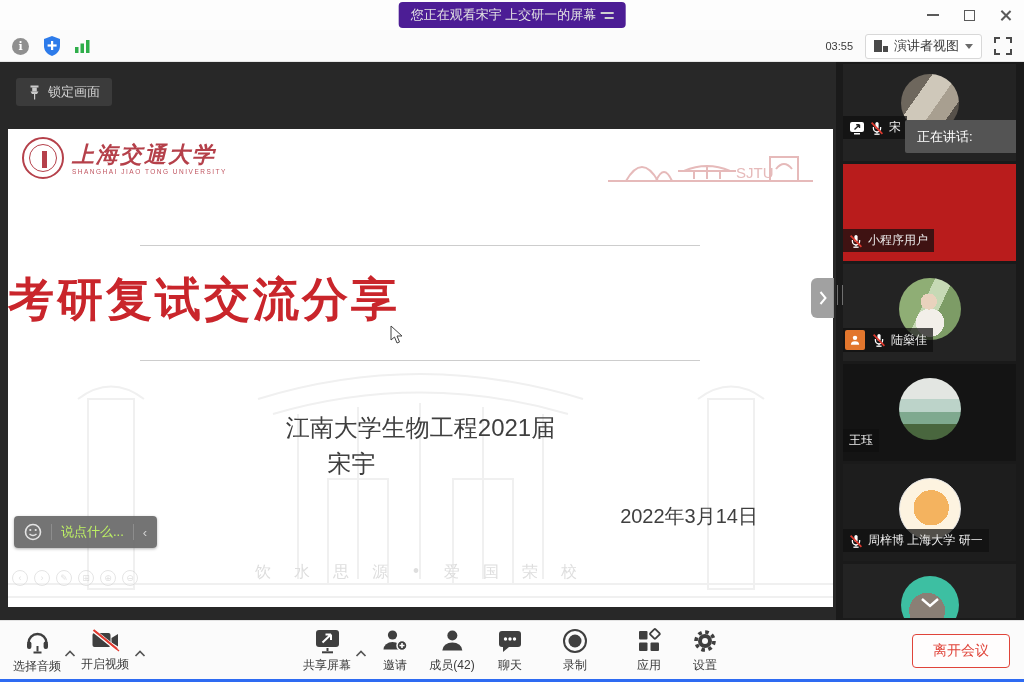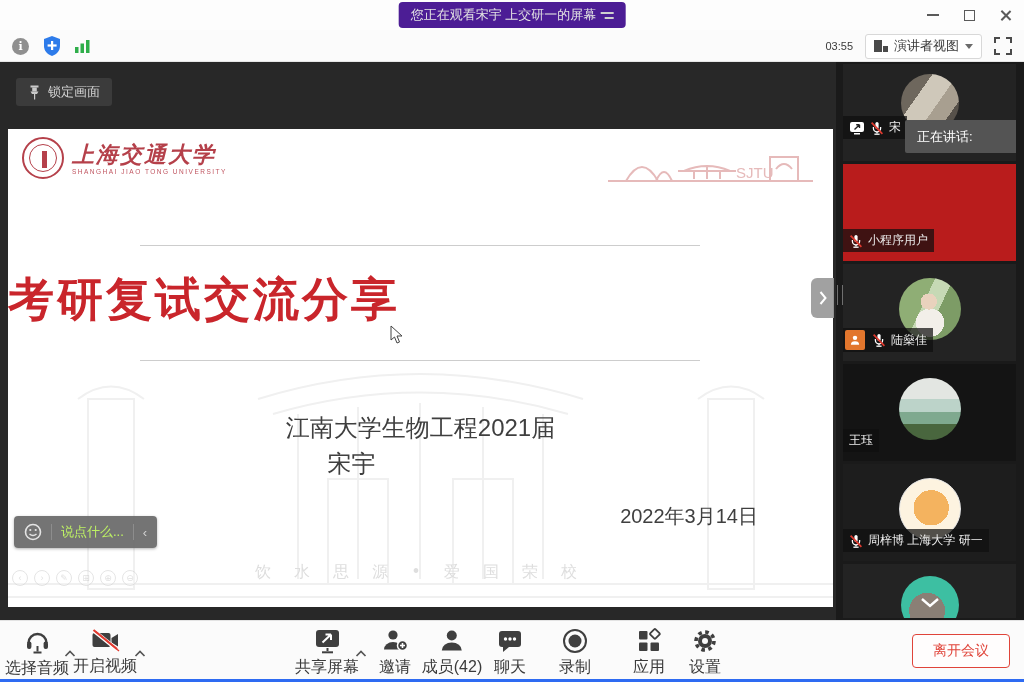--- a/index.html
+++ b/index.html
@@ -111,21 +111,21 @@
     display:flex; align-items:center; justify-content:center; }
   .speaking-tip { position:absolute; left:62px; top:56px; width:126px; height:33px; background:#545454;
     border-radius:2px; display:flex; align-items:center; padding-left:12px; z-index:6; }
   .speaking-tip span { color:#fff; font-size:13px; }
   .more-chevron { position:absolute; left:50%; bottom:8px; transform:translateX(-50%); z-index:4; cursor:pointer; }
 
   
   .bottombar { position:absolute; left:0; top:620px; width:1024px; height:59px; background:#fbfbfb; border-top:1px solid #e3e3e3; }
   .tb-item { position:absolute; top:7px; display:flex; flex-direction:column; align-items:center; gap:3px; cursor:pointer;
     transform:translateX(-50%); }
-  .tb-item .lab { font-size:16px; color:#3b3b3b; white-space:nowrap; }
+  .tb-item .lab { font-size:12px; color:#3b3b3b; white-space:nowrap; }
   .tb-chev { position:absolute; top:22px; transform:translateX(-50%); cursor:pointer; }
   .leave-btn { position:absolute; right:14px; top:13px; height:34px; padding:0 20px; background:#fffdfd;
     border:1px solid #e0443a; border-radius:4px; color:#e0443a; font-size:14px; cursor:pointer;
     font-family:"Liberation Sans","DejaVu Sans",sans-serif; }
   .bottom-line { position:absolute; left:0; top:679px; width:1024px; height:3px; background:#2e6bf2; }
 </style>
 </head>
 <body>
 
 <div class="app">

